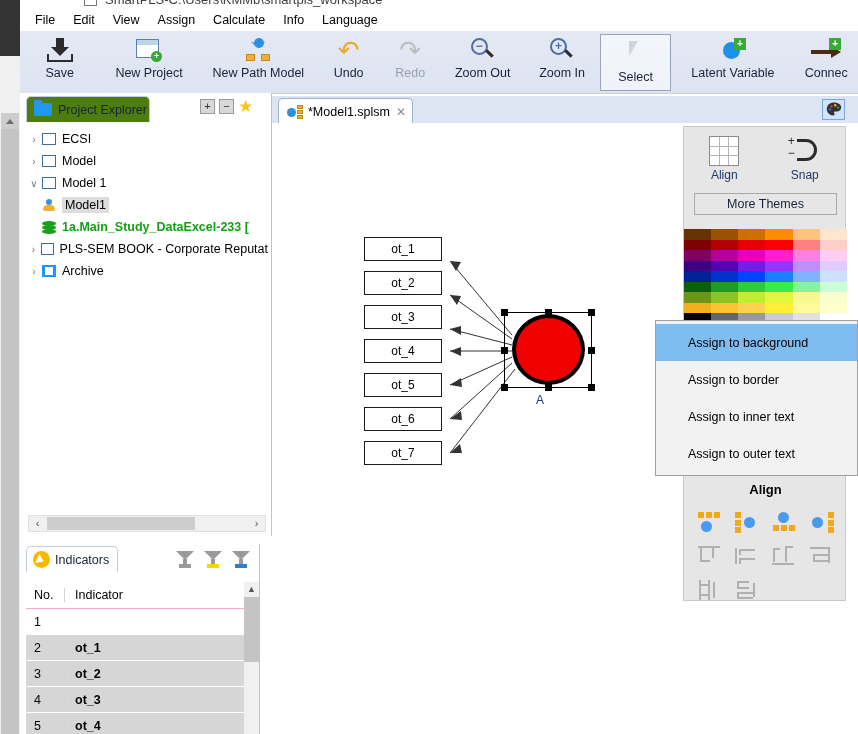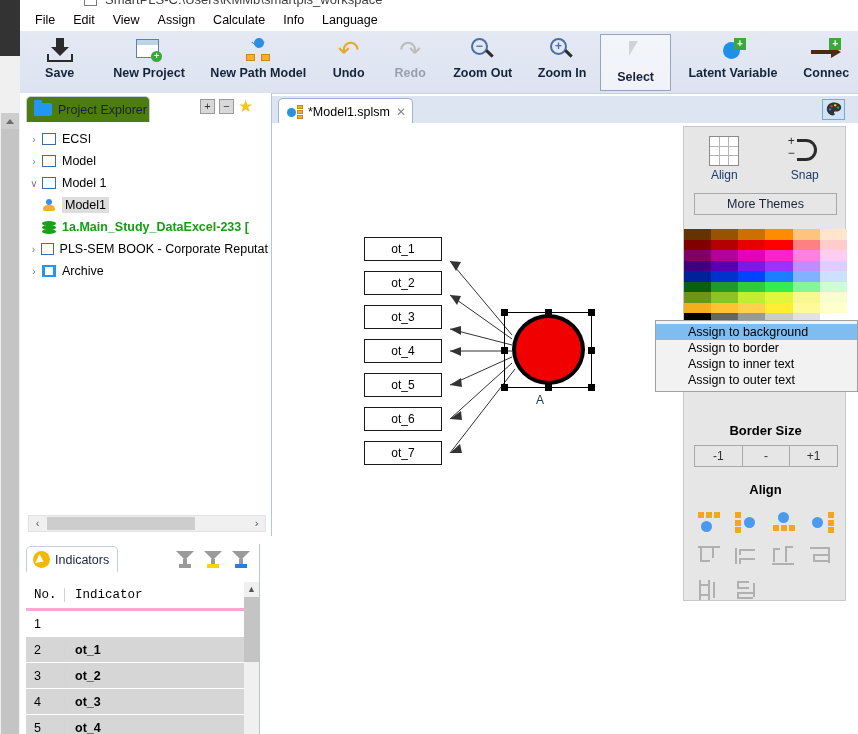--- a/index.html
+++ b/index.html
@@ -27,21 +27,21 @@
   #menubar{position:absolute;left:20px;top:9px;width:838px;height:22px;background:#ffffff;
       display:flex;align-items:center;padding-left:6px;box-sizing:border-box;}
   #menubar .mi{padding:2px 9px;font-size:12.5px;color:#000;cursor:default;}
 
   
   #toolbar{position:absolute;left:20px;top:31px;width:838px;height:62px;
       background:linear-gradient(#e4e9f4,#dde3f1);border-bottom:1px solid #c8cfe0;
       display:flex;align-items:flex-start;}
   .tbtn{width:100px;height:60px;display:flex;flex-direction:column;align-items:center;
       justify-content:flex-start;padding-top:5px;box-sizing:border-box;cursor:default;position:relative;}
-  .tbtn .lab{font-size:12.5px;color:#17233a;margin-top:2px;white-space:nowrap;font-weight:bold;}
+  .tbtn .lab{font-size:12.5px;color:#17233a;margin-top:2px;white-space:nowrap;}
   .tbtn .ico{height:28px;display:flex;align-items:center;justify-content:center;position:relative;}
   .tbtn.sel{border:1px solid #9aa4b8;background:rgba(255,255,255,.55);}
   .tbtn.dim .lab{color:#9aa1ad;}
 
   
   .ic-save{position:relative;width:26px;height:24px;}
   .ic-save .arr{position:absolute;left:9px;top:0;width:8px;height:10px;background:#2b2b2b;}
   .ic-save .head{position:absolute;left:4px;top:9px;width:0;height:0;border-left:9px solid transparent;border-right:9px solid transparent;border-top:9px solid #2b2b2b;}
   .ic-save .tray{position:absolute;left:0;bottom:0;width:26px;height:8px;border:2px solid #2b2b2b;border-top:none;box-sizing:border-box;}
   .ic-np{position:relative;width:26px;height:24px;}
@@ -166,42 +166,42 @@
   .acell{width:38px;height:34px;display:flex;align-items:center;justify-content:center;}
   .al-ico{position:relative;width:26px;height:22px;}
   .al-ico .cir{position:absolute;width:11px;height:11px;border-radius:50%;background:#4a9bf0;}
   .al-ico .sq{position:absolute;width:6px;height:6px;background:#f2a81c;}
   .g-ico{width:24px;height:20px;position:relative;}
   .g-ico i{position:absolute;background:#b0b0b0;display:block;}
 
   
   #ctxmenu{position:absolute;left:655px;top:320px;width:203px;background:#f2f2f2;
       border:1px solid #a0a0a0;box-sizing:border-box;z-index:60;padding:3px 0;}
-  #ctxmenu .mi{height:16px;display:flex;align-items:center;padding-left:32px;
+  #ctxmenu .mi{height:37px;display:flex;align-items:center;padding-left:32px;
       font-size:12.5px;color:#000;box-sizing:border-box;}
   #ctxmenu .mi.hl{background:#7fbdf0;}
 
   
   #indpanel{position:absolute;left:20px;top:544px;width:252px;height:190px;background:#fff;}
   #ind-tab{position:absolute;left:26px;top:546px;width:92px;height:26px;background:#fff;
       border:1px solid #c3cfe0;border-bottom:none;border-radius:5px 5px 0 0;
       display:flex;align-items:center;padding-left:6px;box-sizing:border-box;}
   #ind-tab .ic{width:17px;height:17px;border-radius:50%;background:#f5b800;margin-right:5px;position:relative;}
   #ind-tab .ic:after{content:"";position:absolute;left:4px;top:4px;width:0;height:0;
       border-left:7px solid #fff;border-top:5px solid transparent;border-bottom:5px solid transparent;transform:rotate(25deg);}
   #ind-tab .t{font-size:12.5px;color:#17233a;}
   #ind-filters{position:absolute;left:176px;top:550px;display:flex;gap:10px;}
   .funnel{width:18px;height:20px;position:relative;}
   .funnel .cone{position:absolute;left:0;top:1px;width:0;height:0;border-left:9px solid transparent;
       border-right:9px solid transparent;border-top:9px solid #9a9a9a;}
   .funnel .stem{position:absolute;left:7px;top:9px;width:4px;height:5px;background:#9a9a9a;}
   .funnel .base{position:absolute;left:3px;top:14px;width:12px;height:4px;background:#9a9a9a;}
   .funnel.y .base{background:#f2d800;} .funnel.b .base{background:#2a7fd4;}
   #ind-table{position:absolute;left:26px;top:582px;width:232px;}
-  .ihead{display:flex;height:26px;align-items:center;border-bottom:3px solid #f9a8d4;background:#fff;font-family:Liberation Mono, monospace;}
+  .ihead{display:flex;height:26px;align-items:center;border-bottom:1px solid #f9a8d4;background:#fff;}
   .irow{display:flex;height:25px;align-items:center;border-bottom:1px solid #fff;}
   .irow.alt{background:#d6d6d6;}
   .c-no{width:38px;padding-left:8px;font-size:12.5px;color:#000;box-sizing:border-box;}
   .c-ind{flex:1;padding-left:10px;font-size:12.5px;color:#000;border-left:1px solid #d3d3d3;box-sizing:border-box;}
   .irow.alt .c-ind{font-weight:bold;}
   #ind-vscroll{position:absolute;left:244px;top:582px;width:15px;height:152px;background:#f0f0f0;}
   #ind-vscroll .up{height:15px;color:#555;font-size:9px;text-align:center;line-height:15px;}
   #ind-vthumb{position:absolute;left:0;top:15px;width:15px;height:65px;background:#c4c4c4;}
   #ind-right-border{position:absolute;left:259px;top:544px;width:1px;height:190px;background:#b8c4d8;}
 </style>

